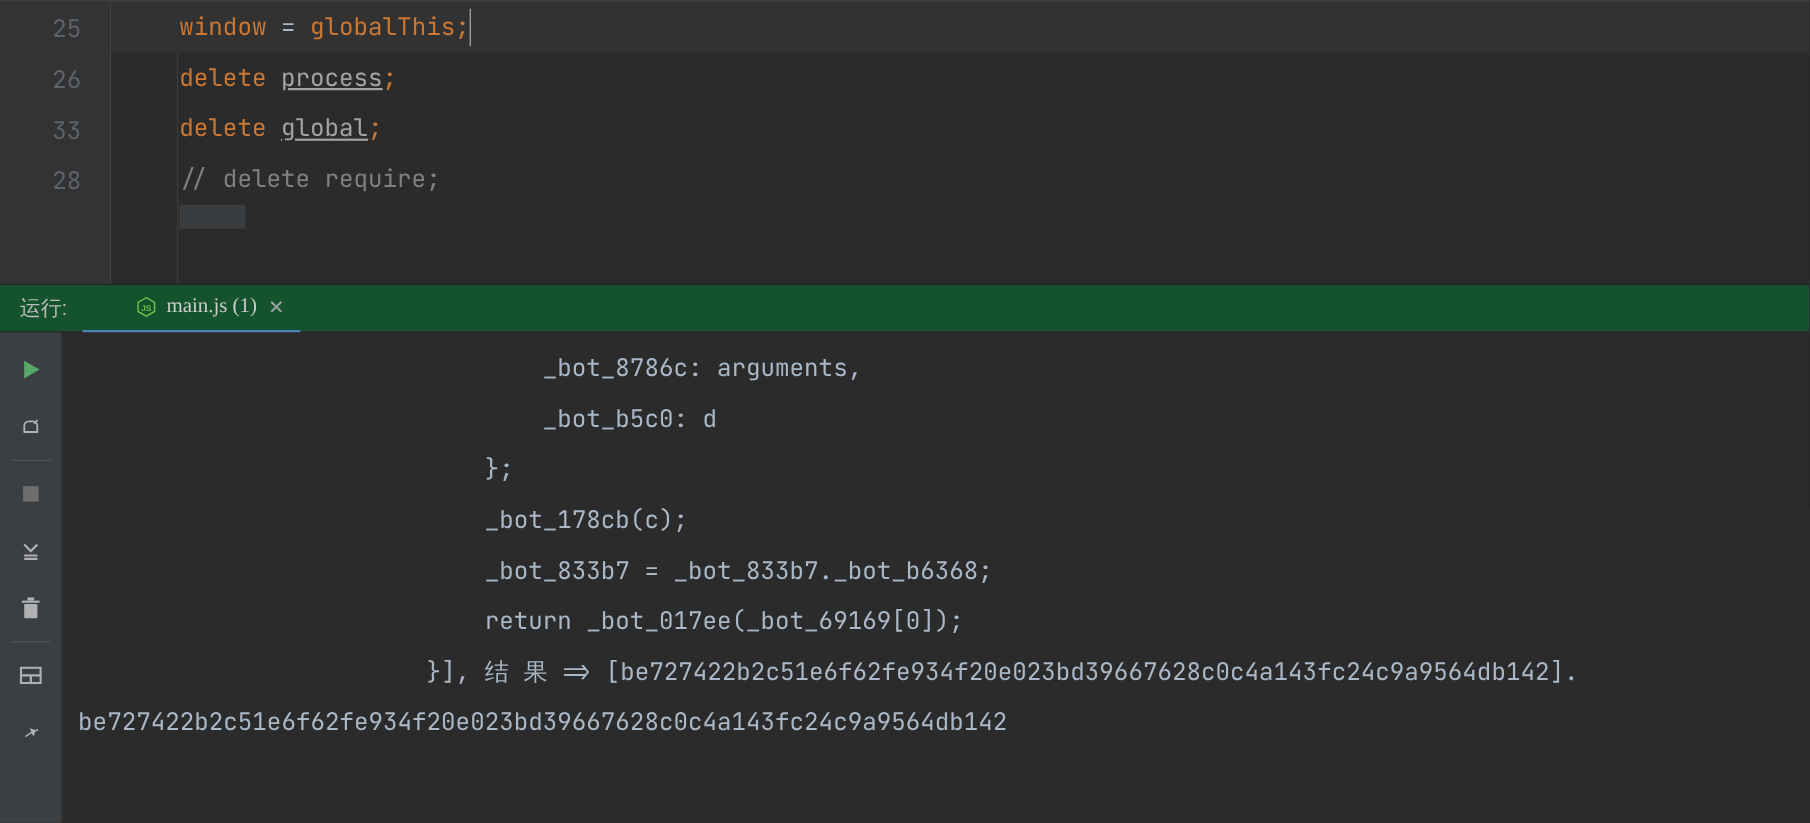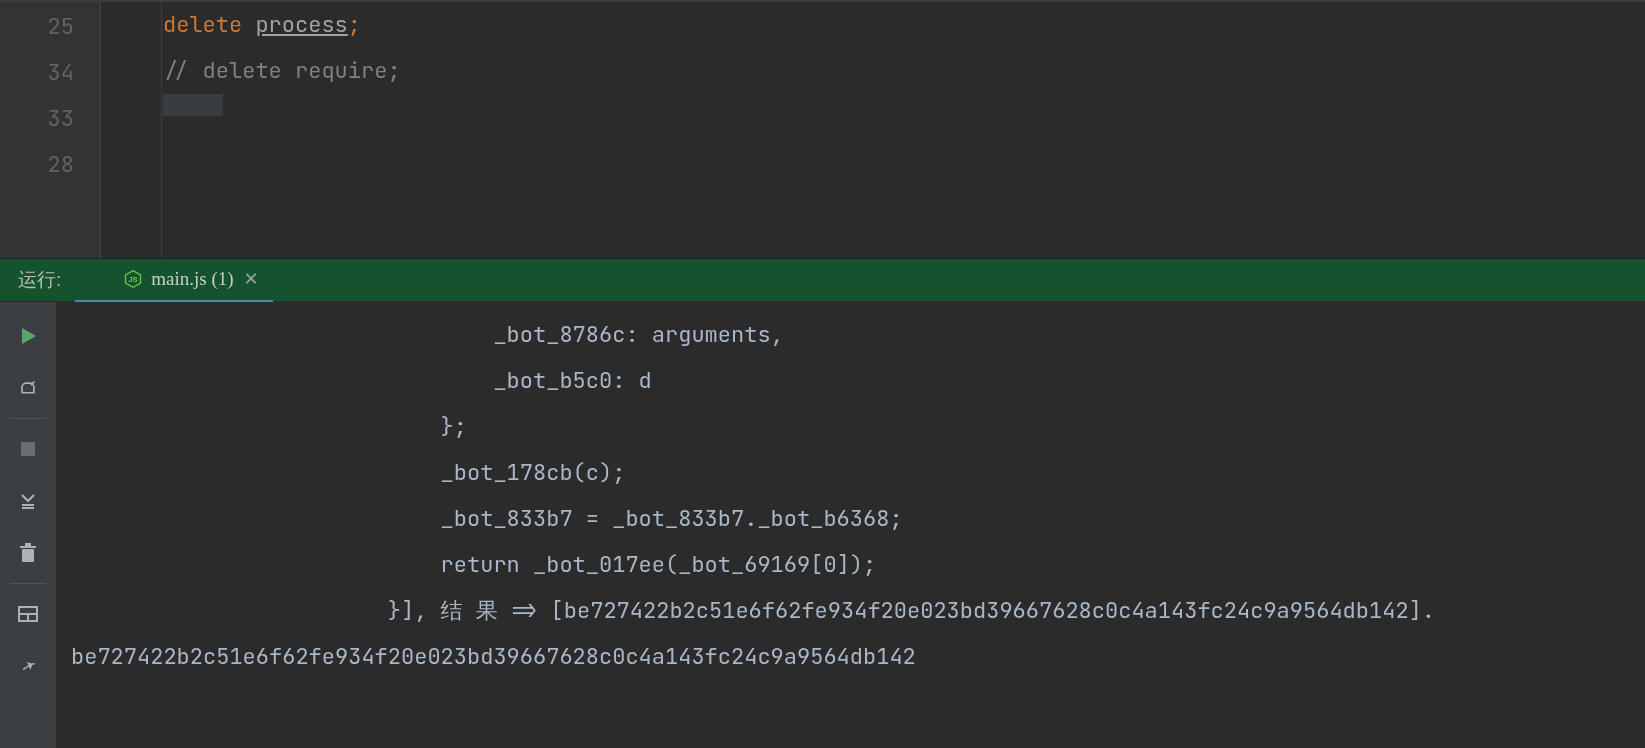--- a/index.html
+++ b/index.html
@@ -170,28 +170,30 @@
     overflow: hidden;
   }
 </style>
 </head>
 <body>
 
 <div class="top-divider"></div>
 <div class="editor">
   <div class="gutter">
     <div class="ln">25</div>
-    <div class="ln">34</div>
+    <div class="ln">26</div>
     <div class="ln">33</div>
     <div class="ln">28</div>
   </div>
   <div class="code-area">
     <div class="indent-guide"></div>
 
+    <div class="code-line active"><span class="tk-kw">window</span><span class="tk-op"> = </span><span class="tk-global">globalThis</span><span class="tk-semi">;</span><span class="cursor" style="left: 326px;"></span></div>
     <div class="code-line"><span class="tk-kw">delete </span><span class="tk-ident">process</span><span class="tk-semi">;</span></div>
+    <div class="code-line"><span class="tk-kw">delete </span><span class="tk-ident">global</span><span class="tk-semi">;</span></div>
     <div class="code-line"><span class="tk-comment">// delete require;</span></div>
 
     <div class="code-line" style="height:22px; overflow:hidden;">
       <span class="selection-faded" style="left:62px; width:60px;"></span>
     </div>
   </div>
 </div>
 
 <div class="toolwindow">
   <div class="tw-header">

